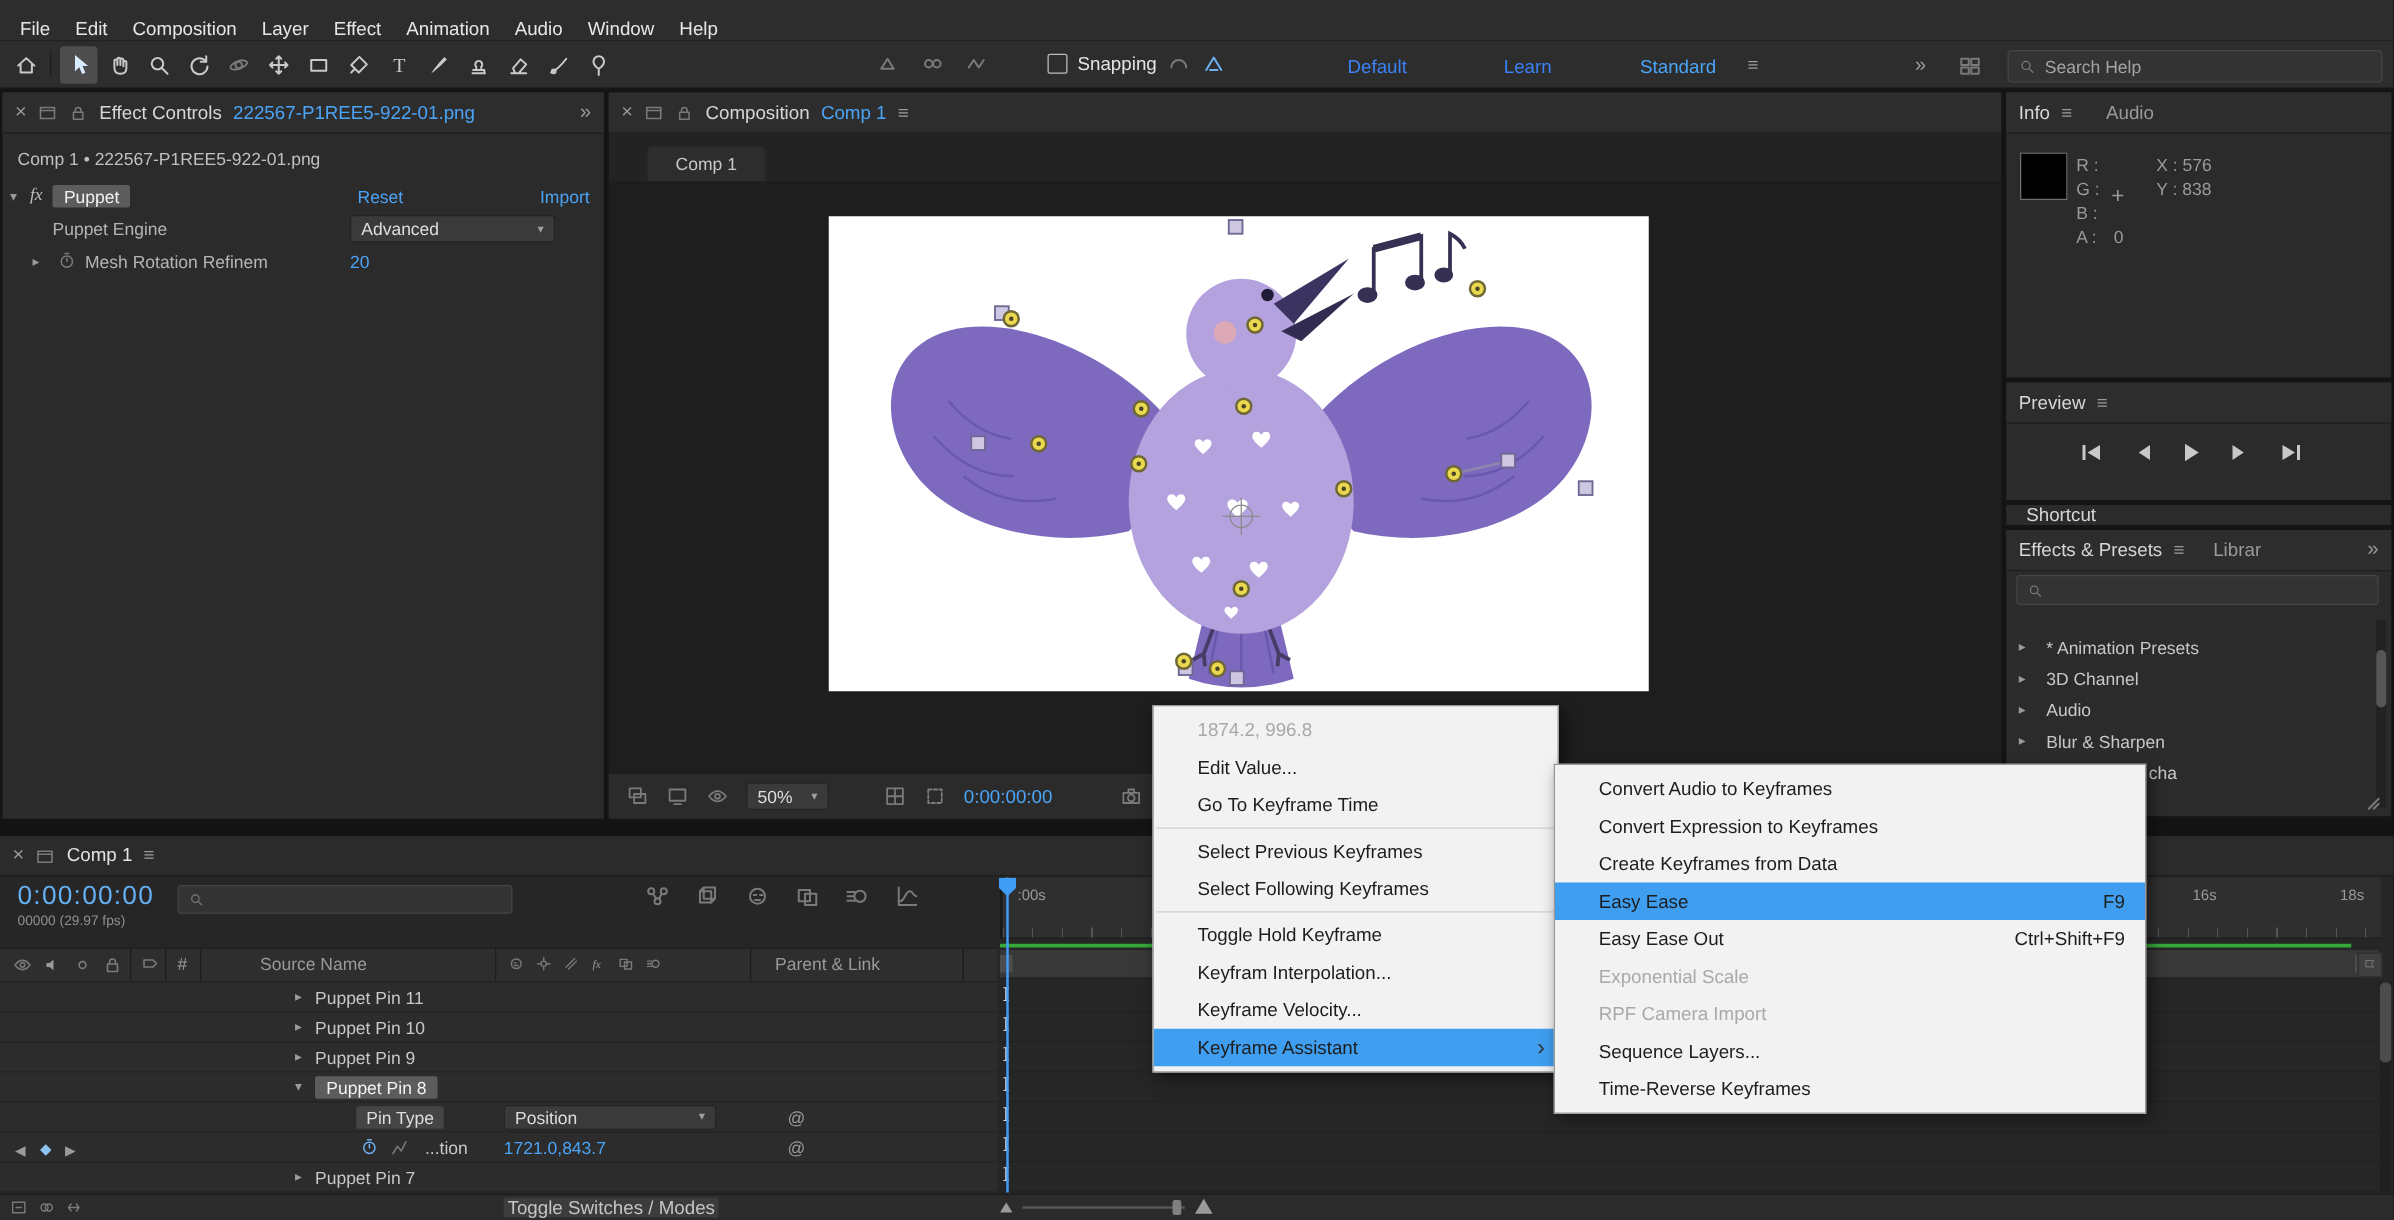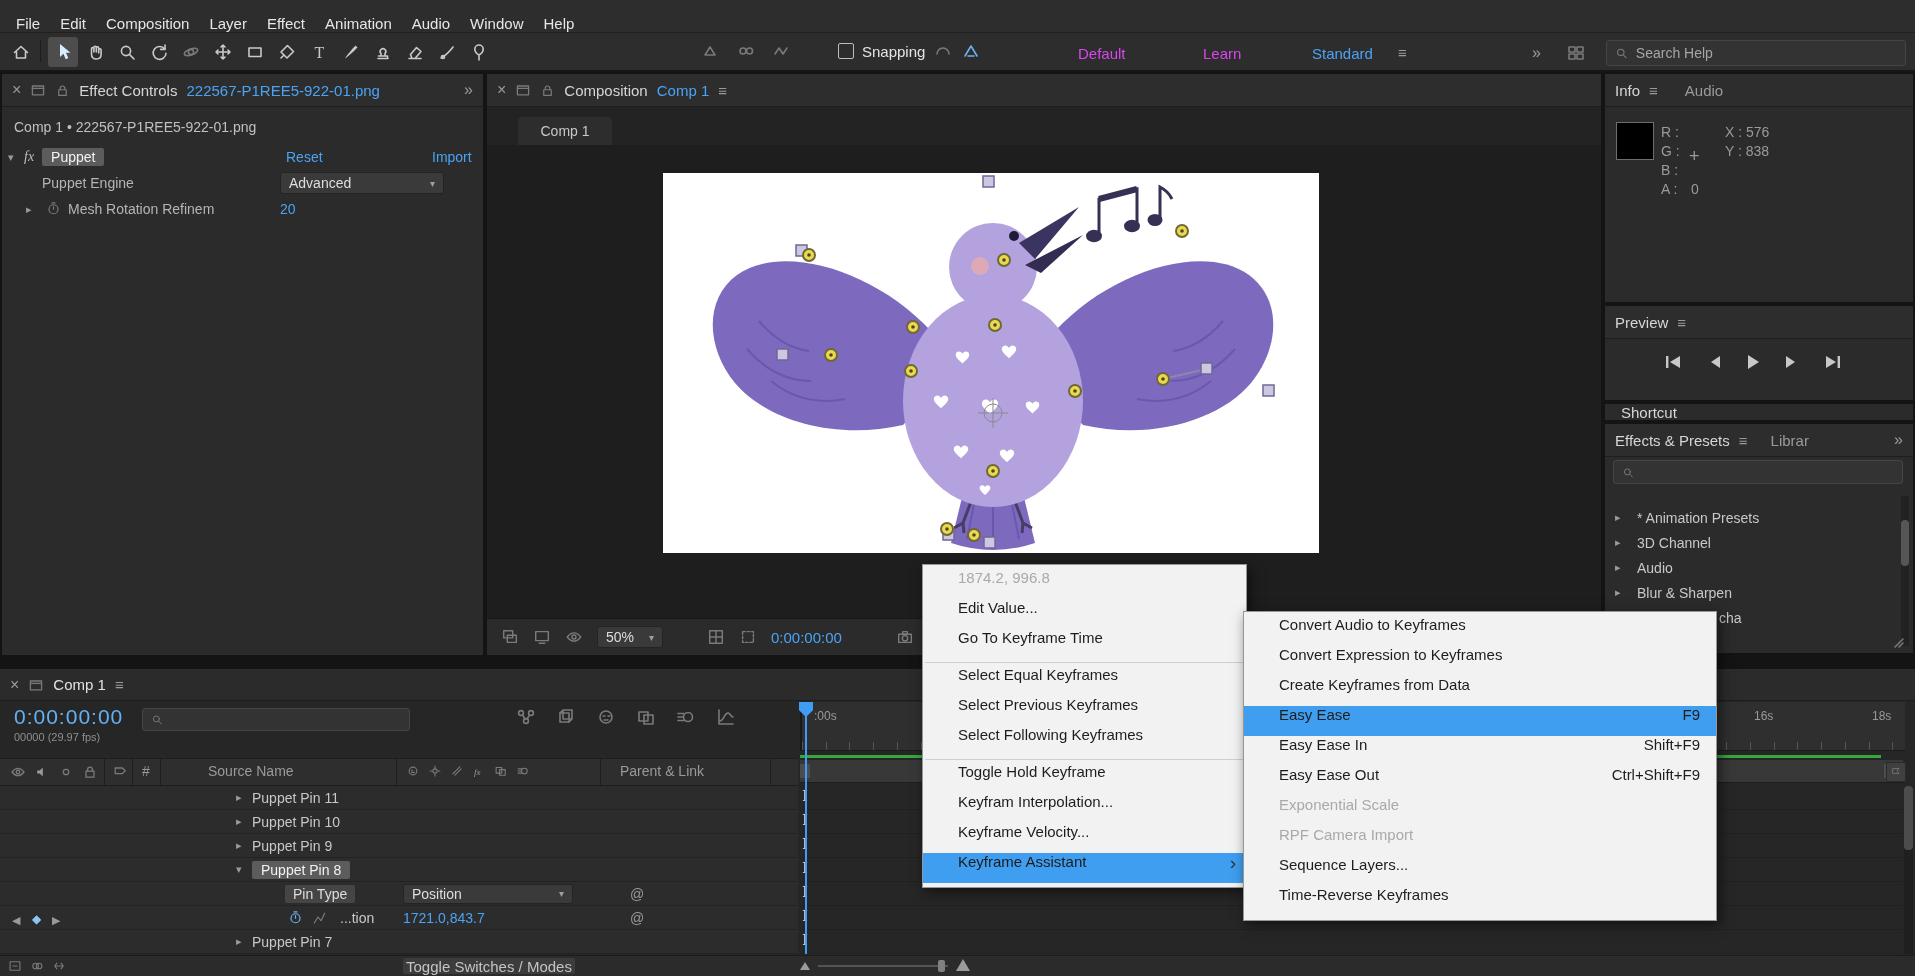--- a/index.html
+++ b/index.html
@@ -29,30 +29,30 @@
   .searchbox input::placeholder{color:#a5a5a5}
   svg{display:block}
   svg.si *{stroke:#c9c9c9;stroke-width:1.6;fill:none;stroke-linecap:round;stroke-linejoin:round}
   svg.sd *{stroke:#7a7a7a;stroke-width:1.6;fill:none;stroke-linecap:round;stroke-linejoin:round}
   svg.sb *{stroke:#6db1f0;stroke-width:1.6;fill:none;stroke-linecap:round;stroke-linejoin:round}
   .menubar{position:absolute;left:0;top:0;width:100%;height:32px;background:#2d2d2d;display:flex;
            align-items:flex-end;padding-left:6px;box-sizing:border-box}
   .menubar .mi{padding:0 10px;font-size:15px;color:#e6e6e6}
   .toolbar{position:absolute;left:0;top:32px;width:100%;height:40px;background:#2d2d2d;
            border-top:1px solid #202020;border-bottom:2px solid #161616;box-sizing:border-box}
-  .ws{font-size:15px;color:#d946ef}
+  .ws{font-size:15px;color:#3b82f6}
   .ws.active{color:#4ba3f5}
   .tlrow{position:absolute;left:0;width:798px;height:24px;background:#2c2c2c;border-bottom:1px solid #232323;
          display:flex;align-items:center;box-sizing:border-box}
   .trackrow{position:absolute;left:800px;width:1103px;height:24px;background:#262626;border-bottom:1px solid #212121;box-sizing:border-box}
   .ibeam{font-family:"DejaVu Serif",serif;color:#dedede;font-size:15px;line-height:1}
   .twirl{color:#9a9a9a;font-size:11px;width:16px;display:inline-block}
   .cm{position:absolute;background:#f2f2f2;border:1px solid #979797;box-shadow:3px 4px 12px rgba(0,0,0,.55);
       padding:4px 0;box-sizing:border-box}
-  .cm-item{height:30px;display:flex;align-items:flex-start;padding:0 16px 0 35px;font-size:15px;color:#1d1d1d;position:relative}
+  .cm-item{height:30px;display:flex;align-items:center;padding:0 16px 0 35px;font-size:15px;color:#1d1d1d;position:relative}
   .cm-item .sc{margin-left:auto;padding-left:40px}
   .cm-item.hl{background:#3f9ef0}
   .cm-item.dis{color:#a9a9a9}
   .cm-sep{height:1px;background:#cfcfcf;margin:3px 2px}
   .cm-arrow{position:absolute;right:10px;font-size:19px;line-height:1;color:#333}
   .rlabel{position:absolute;top:7px;font-size:12px;color:#9a9a9a}
   .ruler-ticks{position:absolute;bottom:0;left:0;right:0;height:8px;
                background:repeating-linear-gradient(to right,#555 0 1px,transparent 1px 23.7px)}
 </style>
 </head>
@@ -795,23 +795,20 @@
         <span>1874.2, 996.8</span>
       </div>
     <div class="cm-item">
         <span>Edit Value...</span>
       </div>
     <div class="cm-item">
         <span>Go To Keyframe Time</span>
       </div>
     <div class="cm-sep"></div>
     <div class="cm-item">
-        <span>Select Equal Keyframes</span>
-      </div>
-    <div class="cm-item">
         <span>Select Previous Keyframes</span>
       </div>
     <div class="cm-item">
         <span>Select Following Keyframes</span>
       </div>
     <div class="cm-sep"></div>
     <div class="cm-item">
         <span>Toggle Hold Keyframe</span>
       </div>
     <div class="cm-item">
@@ -837,24 +834,20 @@
       </div>
     <div class="cm-item">
         <span>Create Keyframes from Data</span>
         <span class="sc"></span>
       </div>
     <div class="cm-item hl">
         <span>Easy Ease</span>
         <span class="sc">F9</span>
       </div>
     <div class="cm-item">
-        <span>Easy Ease In</span>
-        <span class="sc">Shift+F9</span>
-      </div>
-    <div class="cm-item">
         <span>Easy Ease Out</span>
         <span class="sc">Ctrl+Shift+F9</span>
       </div>
     <div class="cm-item dis">
         <span>Exponential Scale</span>
         <span class="sc"></span>
       </div>
     <div class="cm-item dis">
         <span>RPF Camera Import</span>
         <span class="sc"></span>

